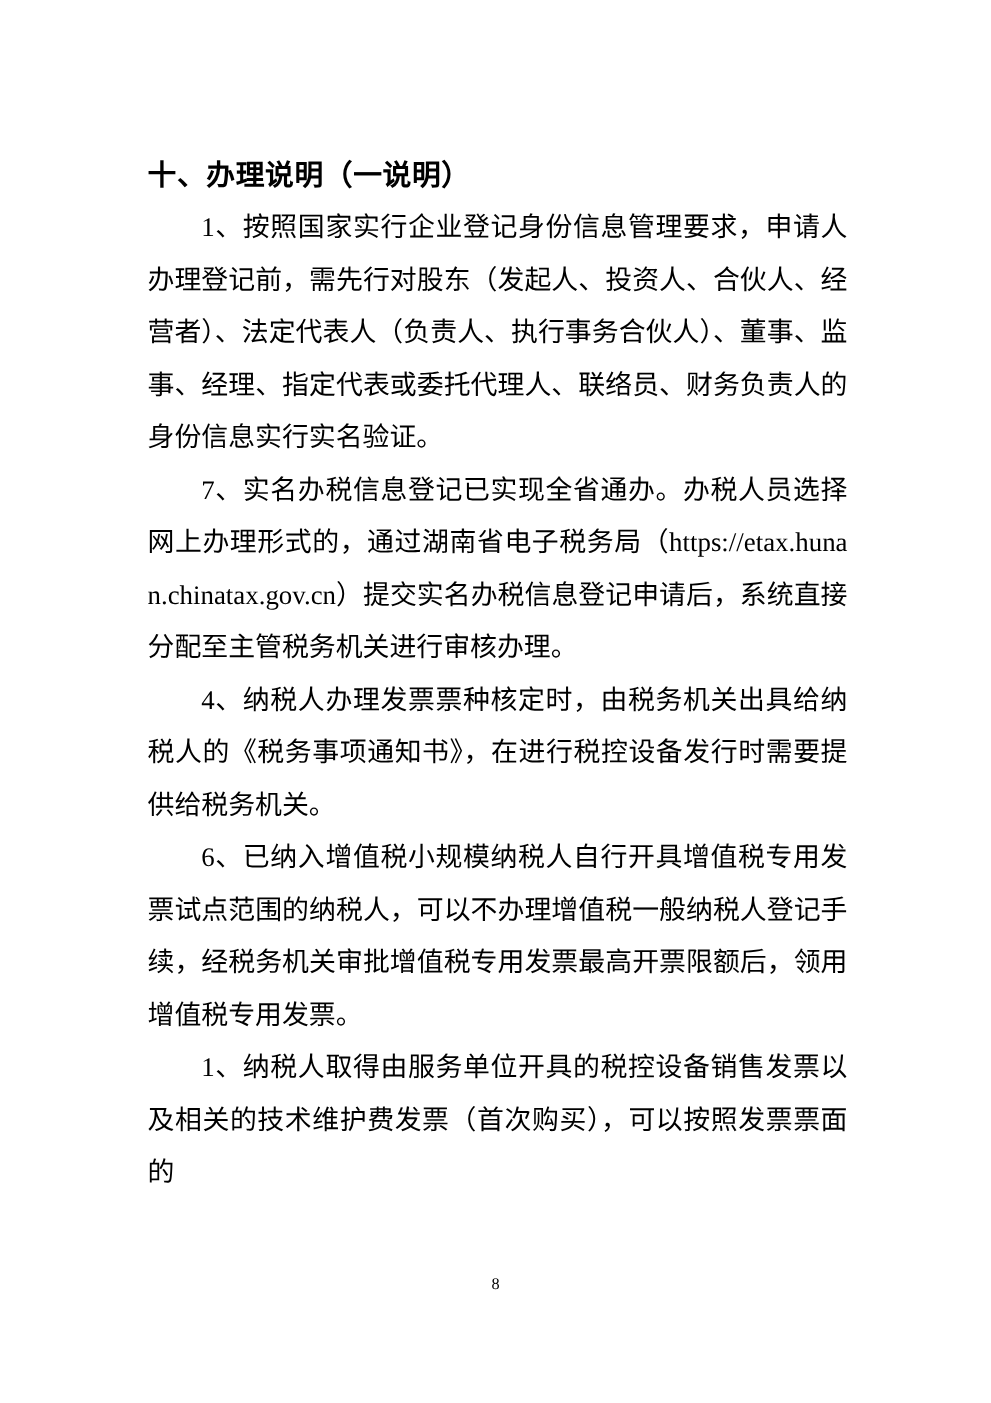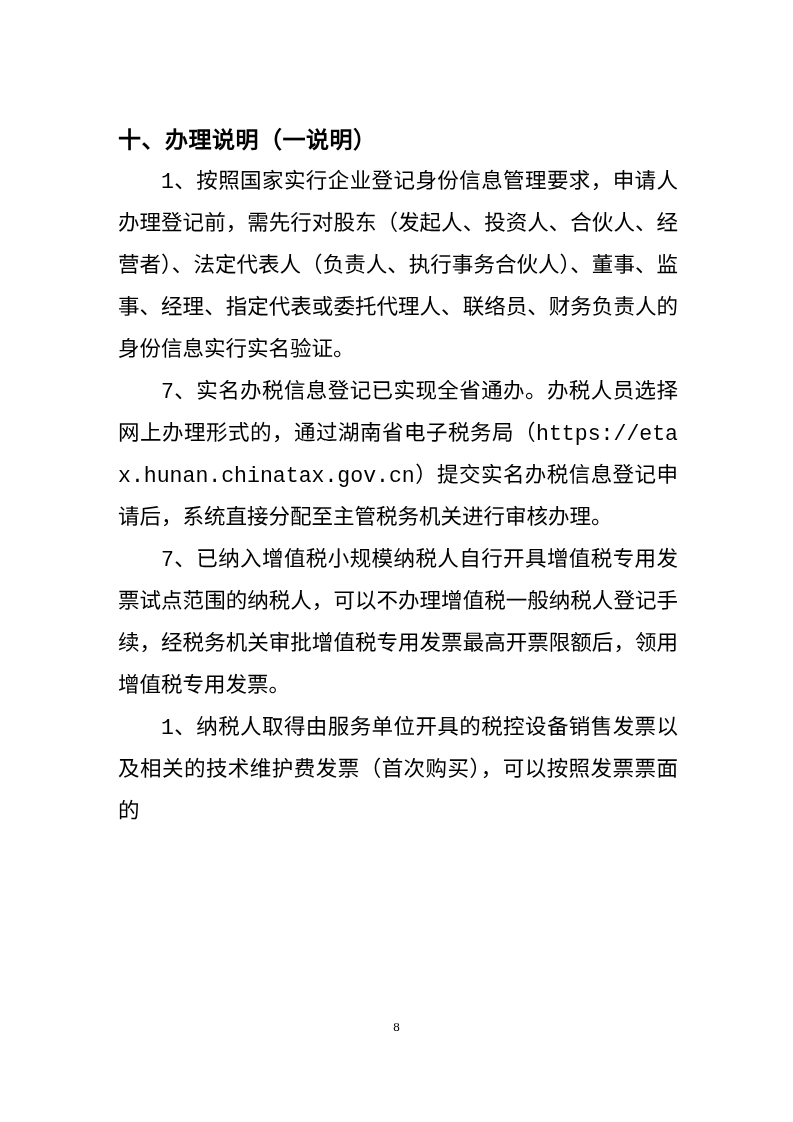--- a/index.html
+++ b/index.html
@@ -23,21 +23,21 @@
   }
   .heading {
     font-family: "Liberation Sans", "DejaVu Sans", sans-serif;
     font-weight: bold;
     font-size: 23px;
     line-height: 42px;
     margin: 0;
     letter-spacing: 0.5px;
   }
   .para {
-    font-family: Liberation Mono, monospace;
+    font-family: Liberation Serif, serif;
     font-size: 21.5px;
     line-height: 42px;
     margin: 0;
     text-align: justify;
     text-justify: inter-character;
     text-indent: 2em;
     word-break: break-all;
   }
   .page-footer {
     position: absolute;
@@ -51,18 +51,19 @@
   }
 </style>
 </head>
 <body>
 
 <div class="page">
   <div class="content">
     <h1 class="heading">十、办理说明（一说明）</h1>
     <p class="para">1、按照国家实行企业登记身份信息管理要求，申请人办理登记前，需先行对股东（发起人、投资人、合伙人、经营者）、法定代表人（负责人、执行事务合伙人）、董事、监事、经理、指定代表或委托代理人、联络员、财务负责人的身份信息实行实名验证。</p>
     <p class="para">7、实名办税信息登记已实现全省通办。办税人员选择网上办理形式的，通过湖南省电子税务局（https://etax.hunan.chinatax.gov.cn）提交实名办税信息登记申请后，系统直接分配至主管税务机关进行审核办理。</p>
-    <p class="para">7、已纳入增值税小规模纳税人自行开具增值税专用发票试点范围的纳税人，可以不办理增值税一般纳税人登记手续，经税务机关审批增值税专用发票最高开票限额后，领用增值税专用发票。</p>
+    <p class="para">4、纳税人办理发票票种核定时，由税务机关出具给纳税人的《税务事项通知书》，在进行税控设备发行时需要提供给税务机关。</p>
+    <p class="para">6、已纳入增值税小规模纳税人自行开具增值税专用发票试点范围的纳税人，可以不办理增值税一般纳税人登记手续，经税务机关审批增值税专用发票最高开票限额后，领用增值税专用发票。</p>
     <p class="para">1、纳税人取得由服务单位开具的税控设备销售发票以及相关的技术维护费发票（首次购买），可以按照发票票面的</p>
   </div>
 
   <div class="page-footer">8</div>
 </div>
 
 </body></html>

